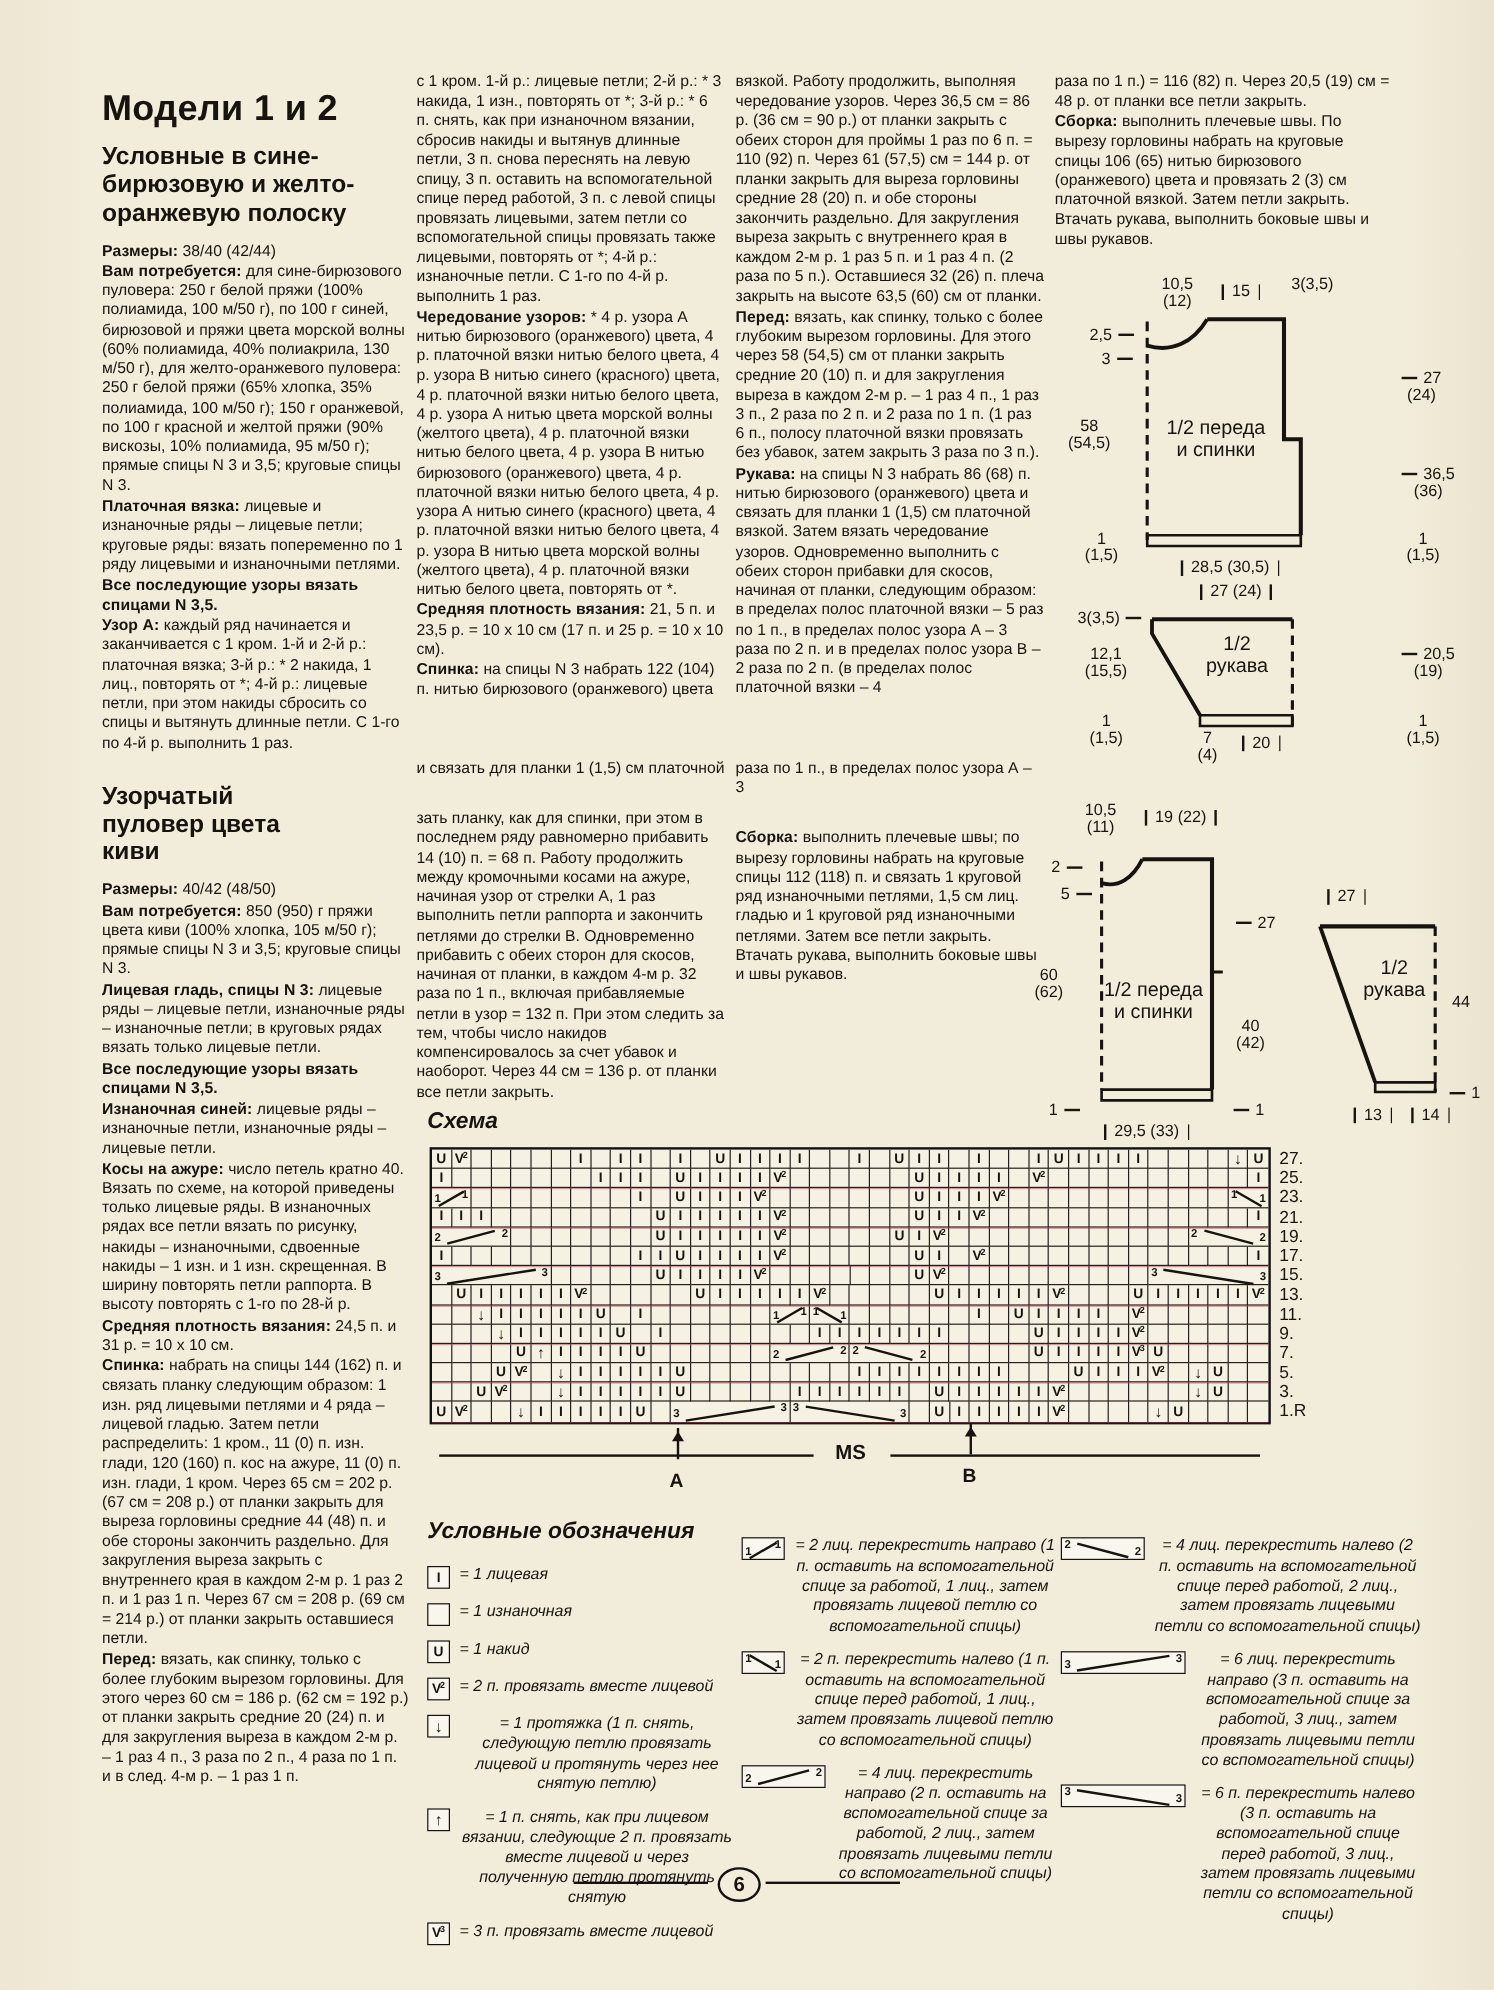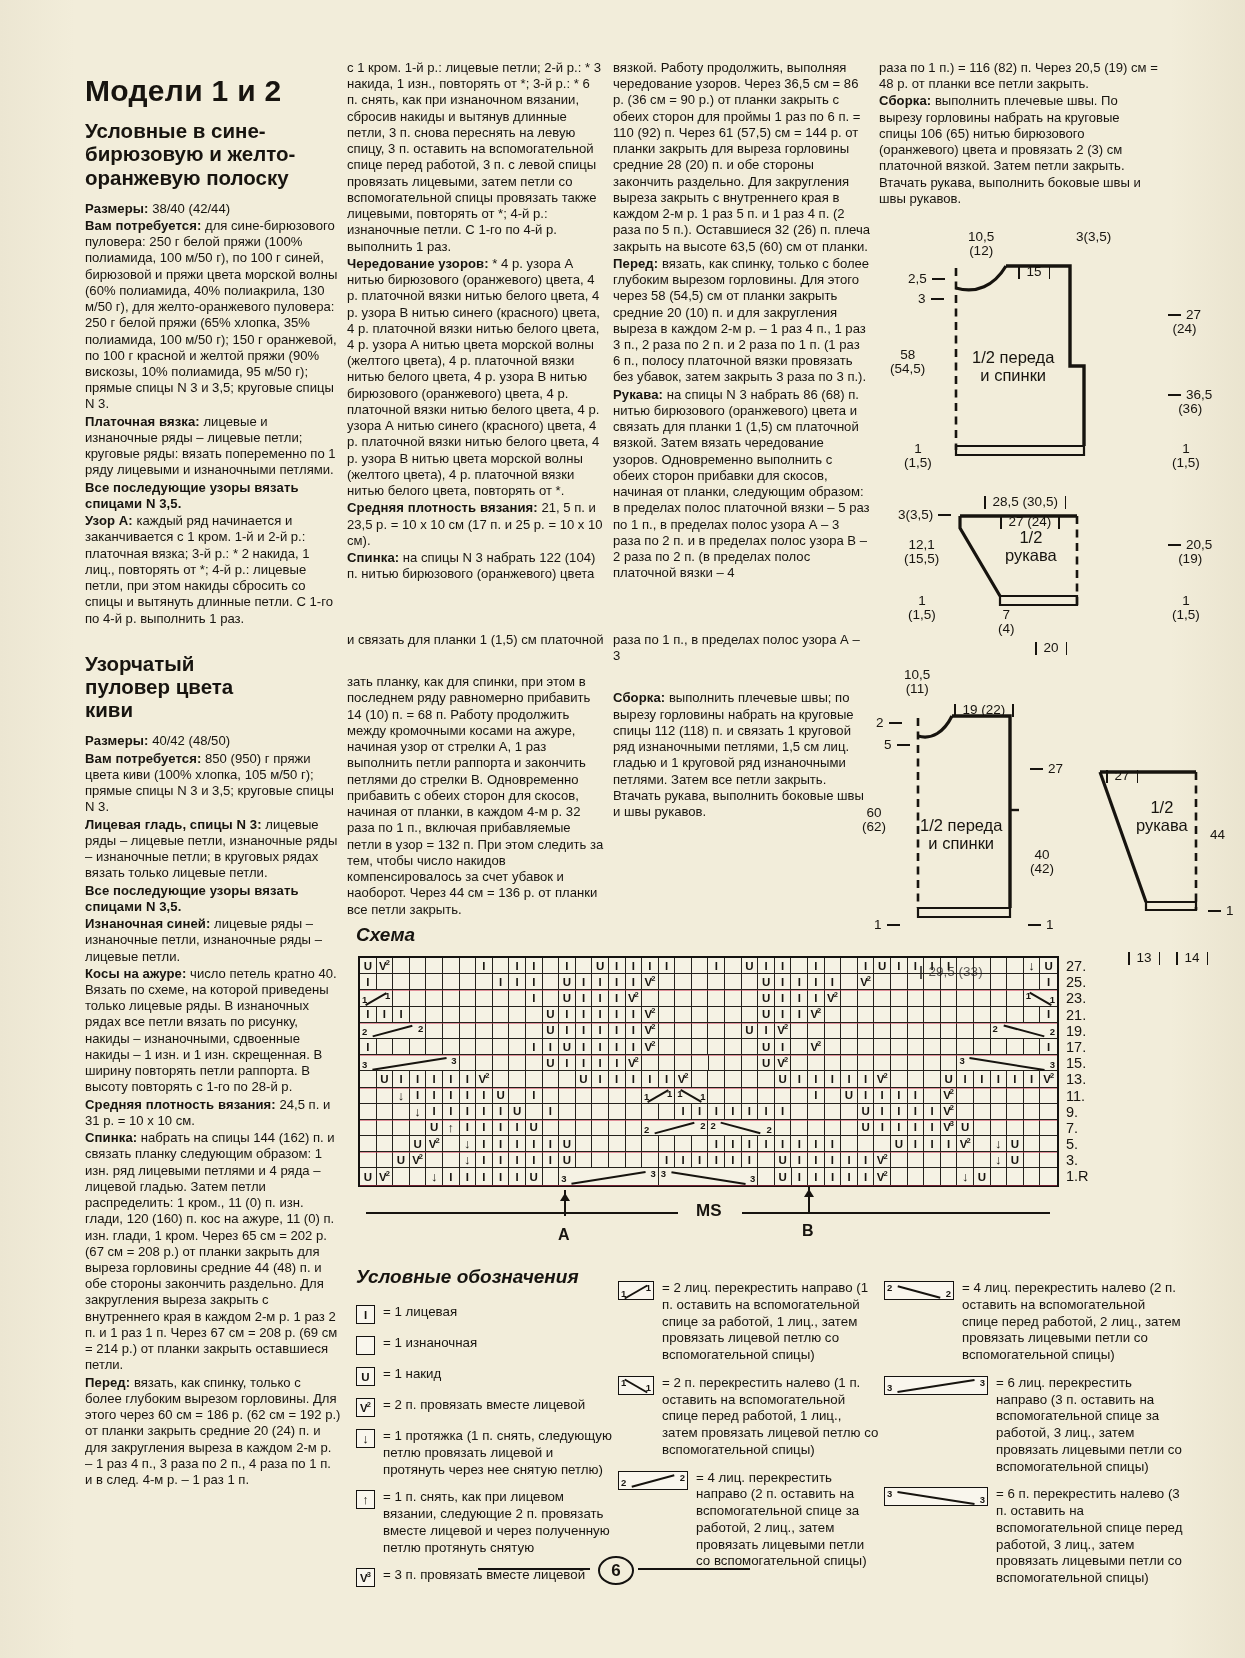--- a/index.html
+++ b/index.html
@@ -10,21 +10,21 @@
   .col p{margin:0 0 1px 0;}
   .col p b{letter-spacing:.1px;}
   h1.mtitle{font-size:30px;font-weight:bold;margin:0 0 10px 0;letter-spacing:.3px;}
   h2.msub{font-size:20.5px;font-weight:bold;margin:0 0 12px 0;line-height:1.13;}
   .sechead{position:absolute;font-size:19px;font-weight:bold;font-style:italic;}
   
   .diag{position:absolute;}
   .diag svg{position:absolute;}
   .dlabel{position:absolute;font-size:13.5px;line-height:1.05;white-space:pre-line;text-align:center;}
   .dtitle{position:absolute;font-size:16.5px;line-height:1.1;white-space:pre-line;text-align:center;}
-  .ticks{display:inline-flex;align-items:center;gap:7px;margin-top:29px;}
+  .ticks{display:inline-flex;align-items:center;gap:7px;}
   .ticks::before,.ticks::after{content:"";width:1.6px;height:13px;background:#17140f;}
   .dashr::after{content:"";display:inline-block;width:13px;height:2px;background:#17140f;margin-left:5px;vertical-align:middle;}
   .dashl::before{content:"";display:inline-block;width:13px;height:2px;background:#17140f;margin-right:5px;vertical-align:middle;}
   
   .chart-wrap{position:absolute;left:358px;top:956px;display:flex;align-items:flex-start;}
   .chart-grid{border:2.2px solid #141210;background:rgba(255,255,255,.28);}
   .crow{display:flex;position:relative;}
   .crow:nth-child(2n)::after{content:"";position:absolute;left:0;right:0;bottom:-1px;height:1px;background:rgba(201,44,77,.5);z-index:3;}
   .cell{width:16.6px;height:16.2px;box-sizing:border-box;border-right:1px solid #24211c;border-bottom:1px solid #24211c;
         display:flex;align-items:center;justify-content:center;font-weight:bold;font-size:11.5px;position:relative;}
@@ -49,21 +49,21 @@
   .chart-labs{display:flex;flex-direction:column;margin-left:7px;padding-top:2px;}
   .chart-labs span{height:16.2px;line-height:16.2px;font-size:14.5px;}
   .marker{position:absolute;font-size:16px;font-weight:bold;}
   .msline{position:absolute;height:2px;background:#17140f;}
   .uparrow{position:absolute;width:2px;height:26px;background:#17140f;}
   .uparrow::before{content:"";position:absolute;top:-2px;left:-4px;border:5px solid transparent;border-bottom:8px solid #17140f;}
   
   .leg{position:absolute;font-size:13.3px;}
   .leg-item{display:flex;gap:8px;margin-bottom:11px;align-items:flex-start;}
   .leg-sym{flex:none;margin-top:1px;}
-  .leg-text{line-height:1.26;}
+  .leg-text{font-style:italic;line-height:1.26;text-align:center;}
   .lbox{display:inline-flex;border:1.8px solid #141210;background:rgba(255,255,255,.5);}
   .lbox .cell{width:17px;height:17px;border-bottom:none;}
   .lbox .cell:last-child{border-right:none;}
   
   .pgno{position:absolute;left:598px;top:1556px;width:32px;height:25px;border:2px solid #141210;border-radius:50%;
         display:flex;align-items:center;justify-content:center;font-size:17px;font-weight:bold;}
   .pgline{position:absolute;top:1568px;height:2px;background:#141210;}
 </style>
 </head>
 <body>

